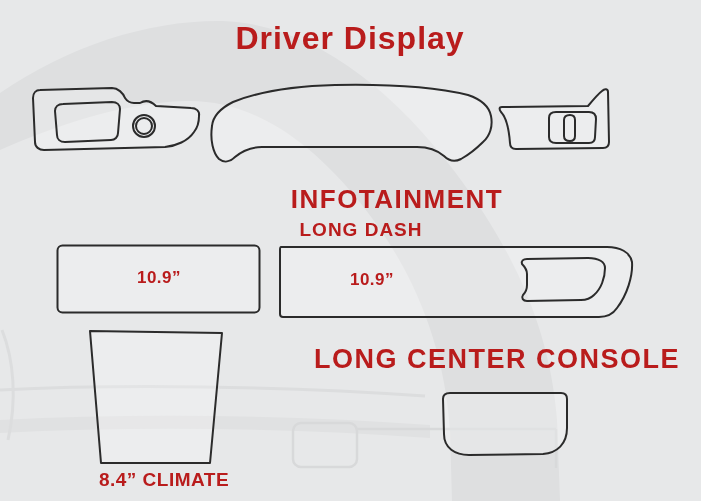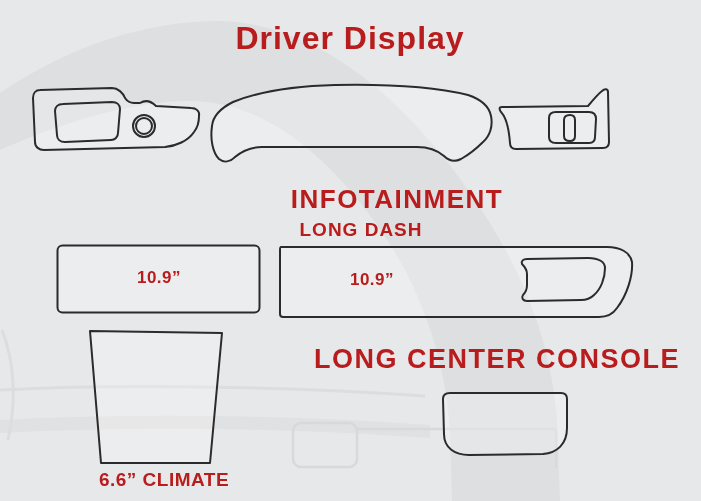--- a/index.html
+++ b/index.html
@@ -94,17 +94,17 @@
   <div class="label title-black t-driver">Driver Display</div>
 
   <div class="label title-black t-info">INFOTAINMENT</div>
 
   <div class="label accent t-longdash">LONG DASH</div>
 
   <div class="label accent t-size-left">10.9”</div>
 
   <div class="label accent t-size-right">10.9”</div>
 
-  <div class="label accent t-climate">6.6” CLIMATE</div>
+  <div class="label accent t-climate">8.4” CLIMATE</div>
 
   <div class="label title-black t-rear">LONG CENTER CONSOLE</div>
 
 </div>
 
 </body></html>

